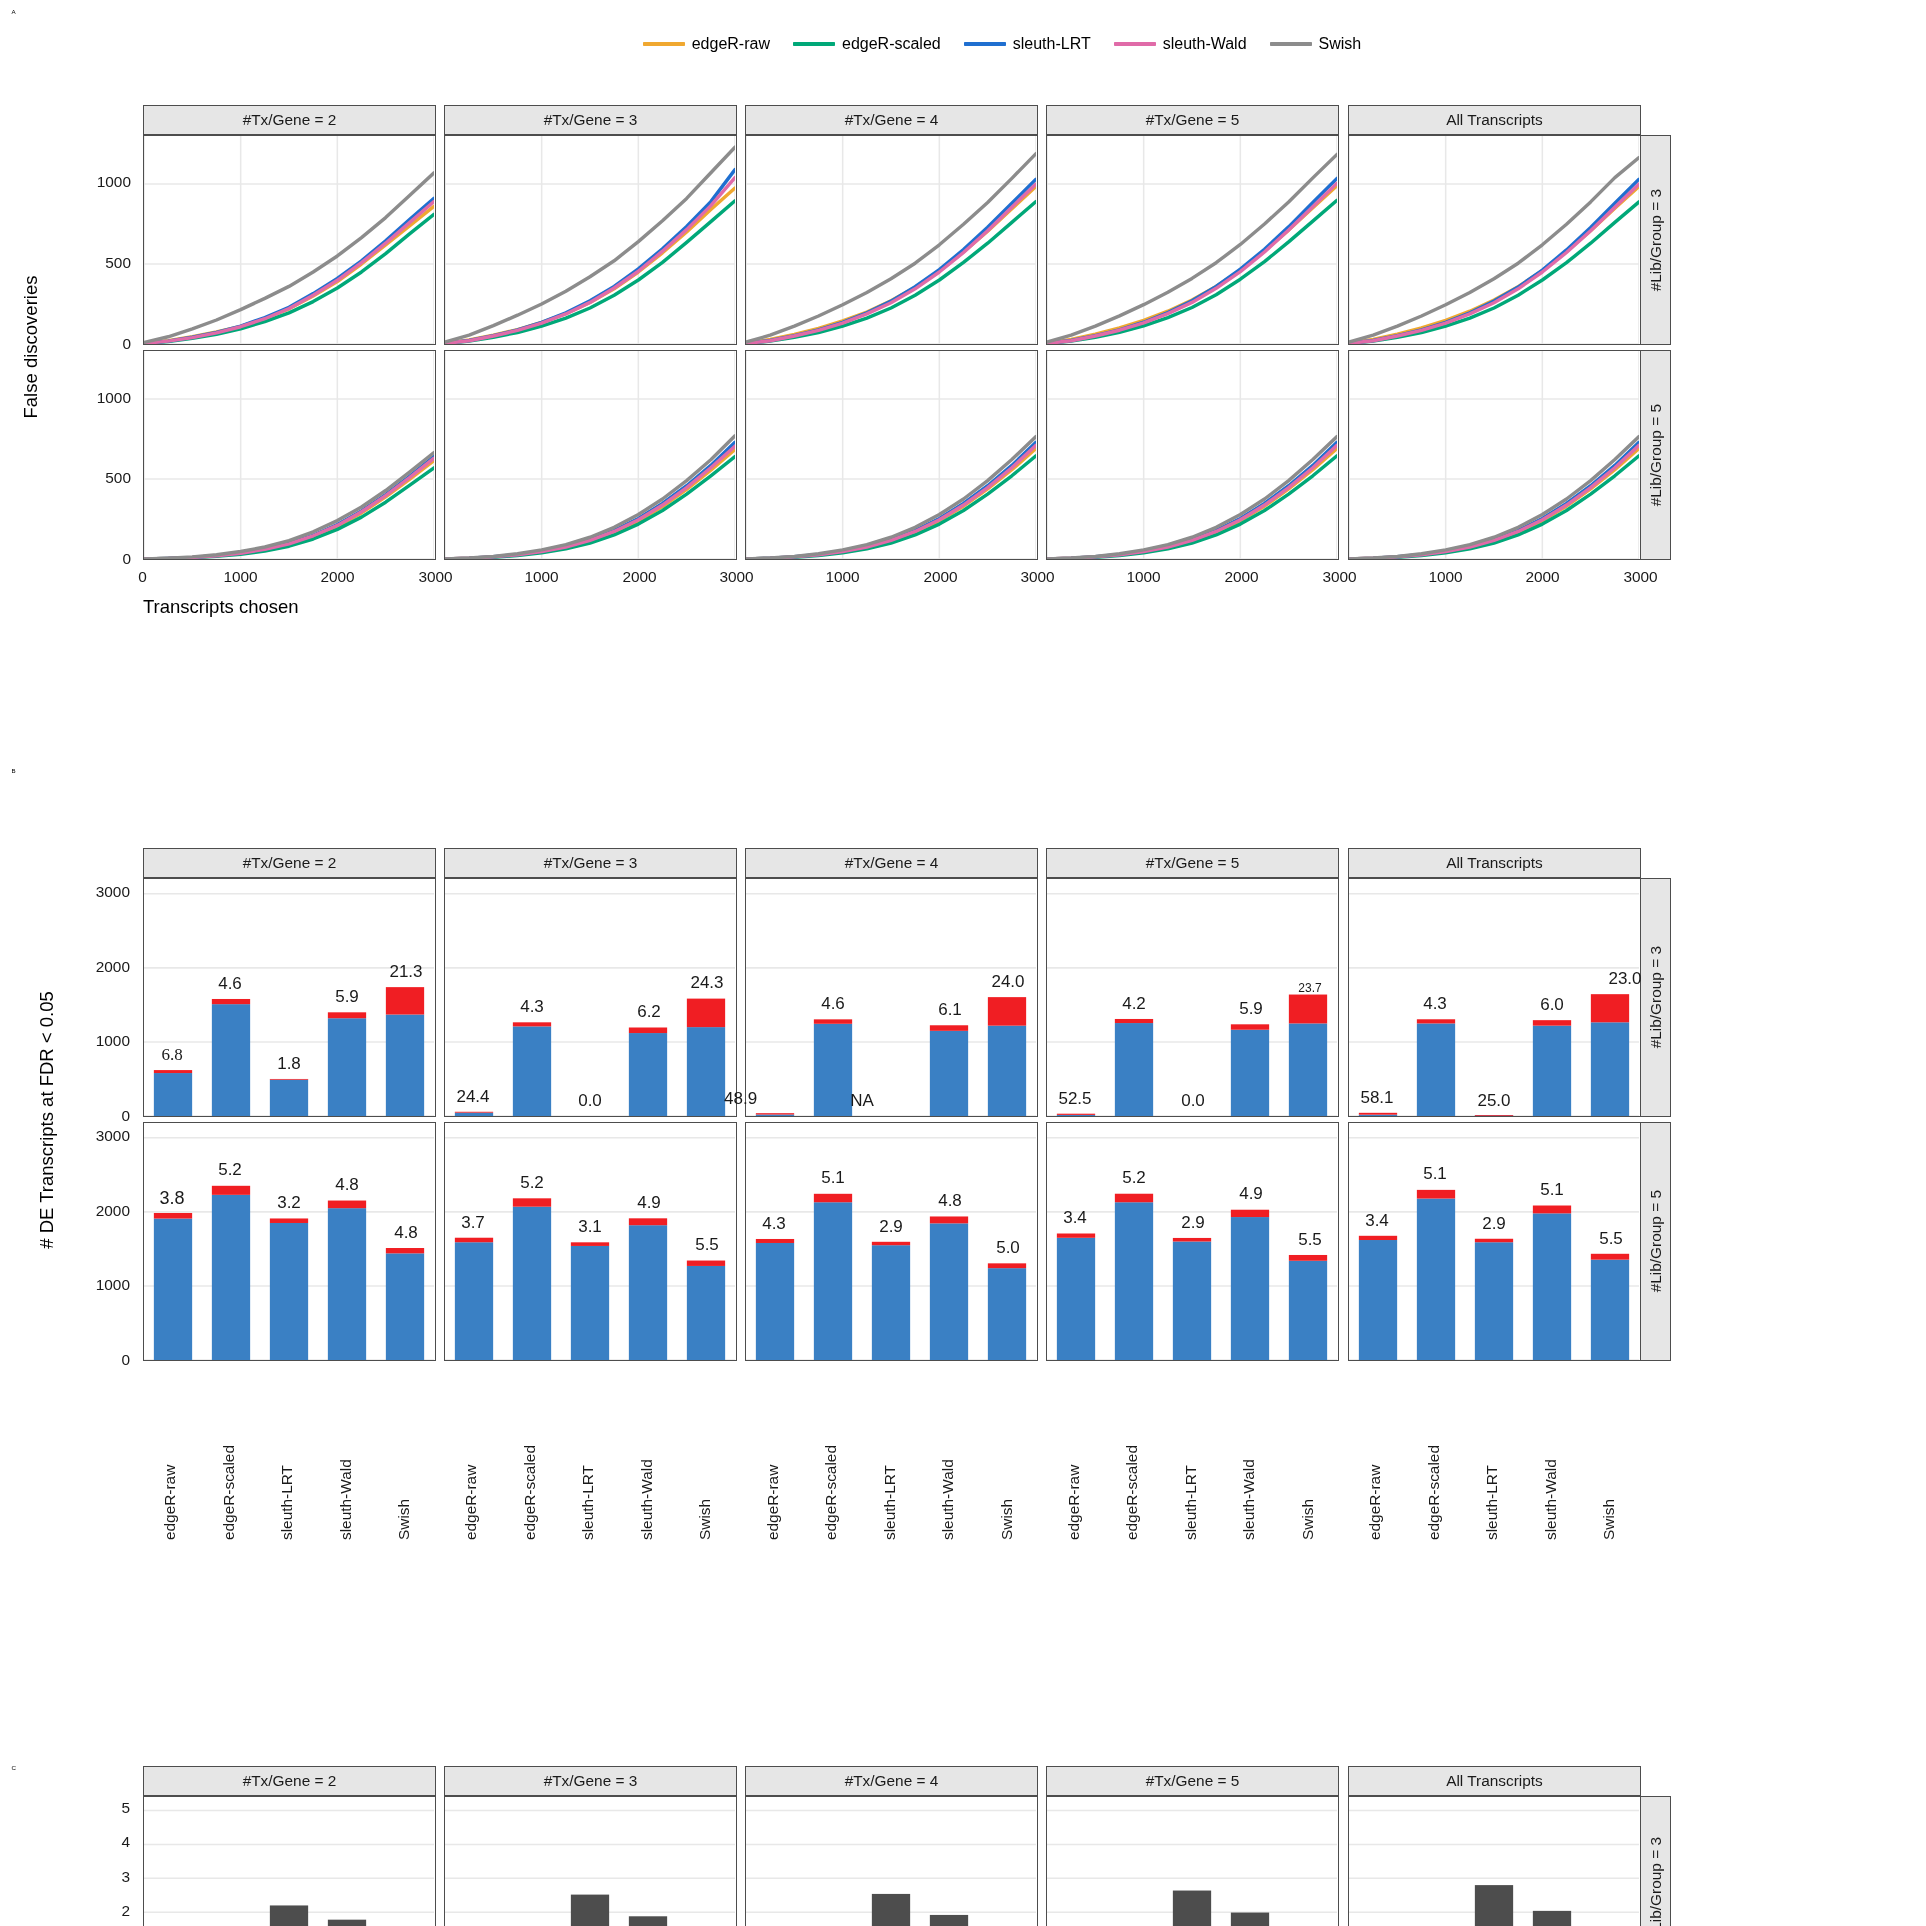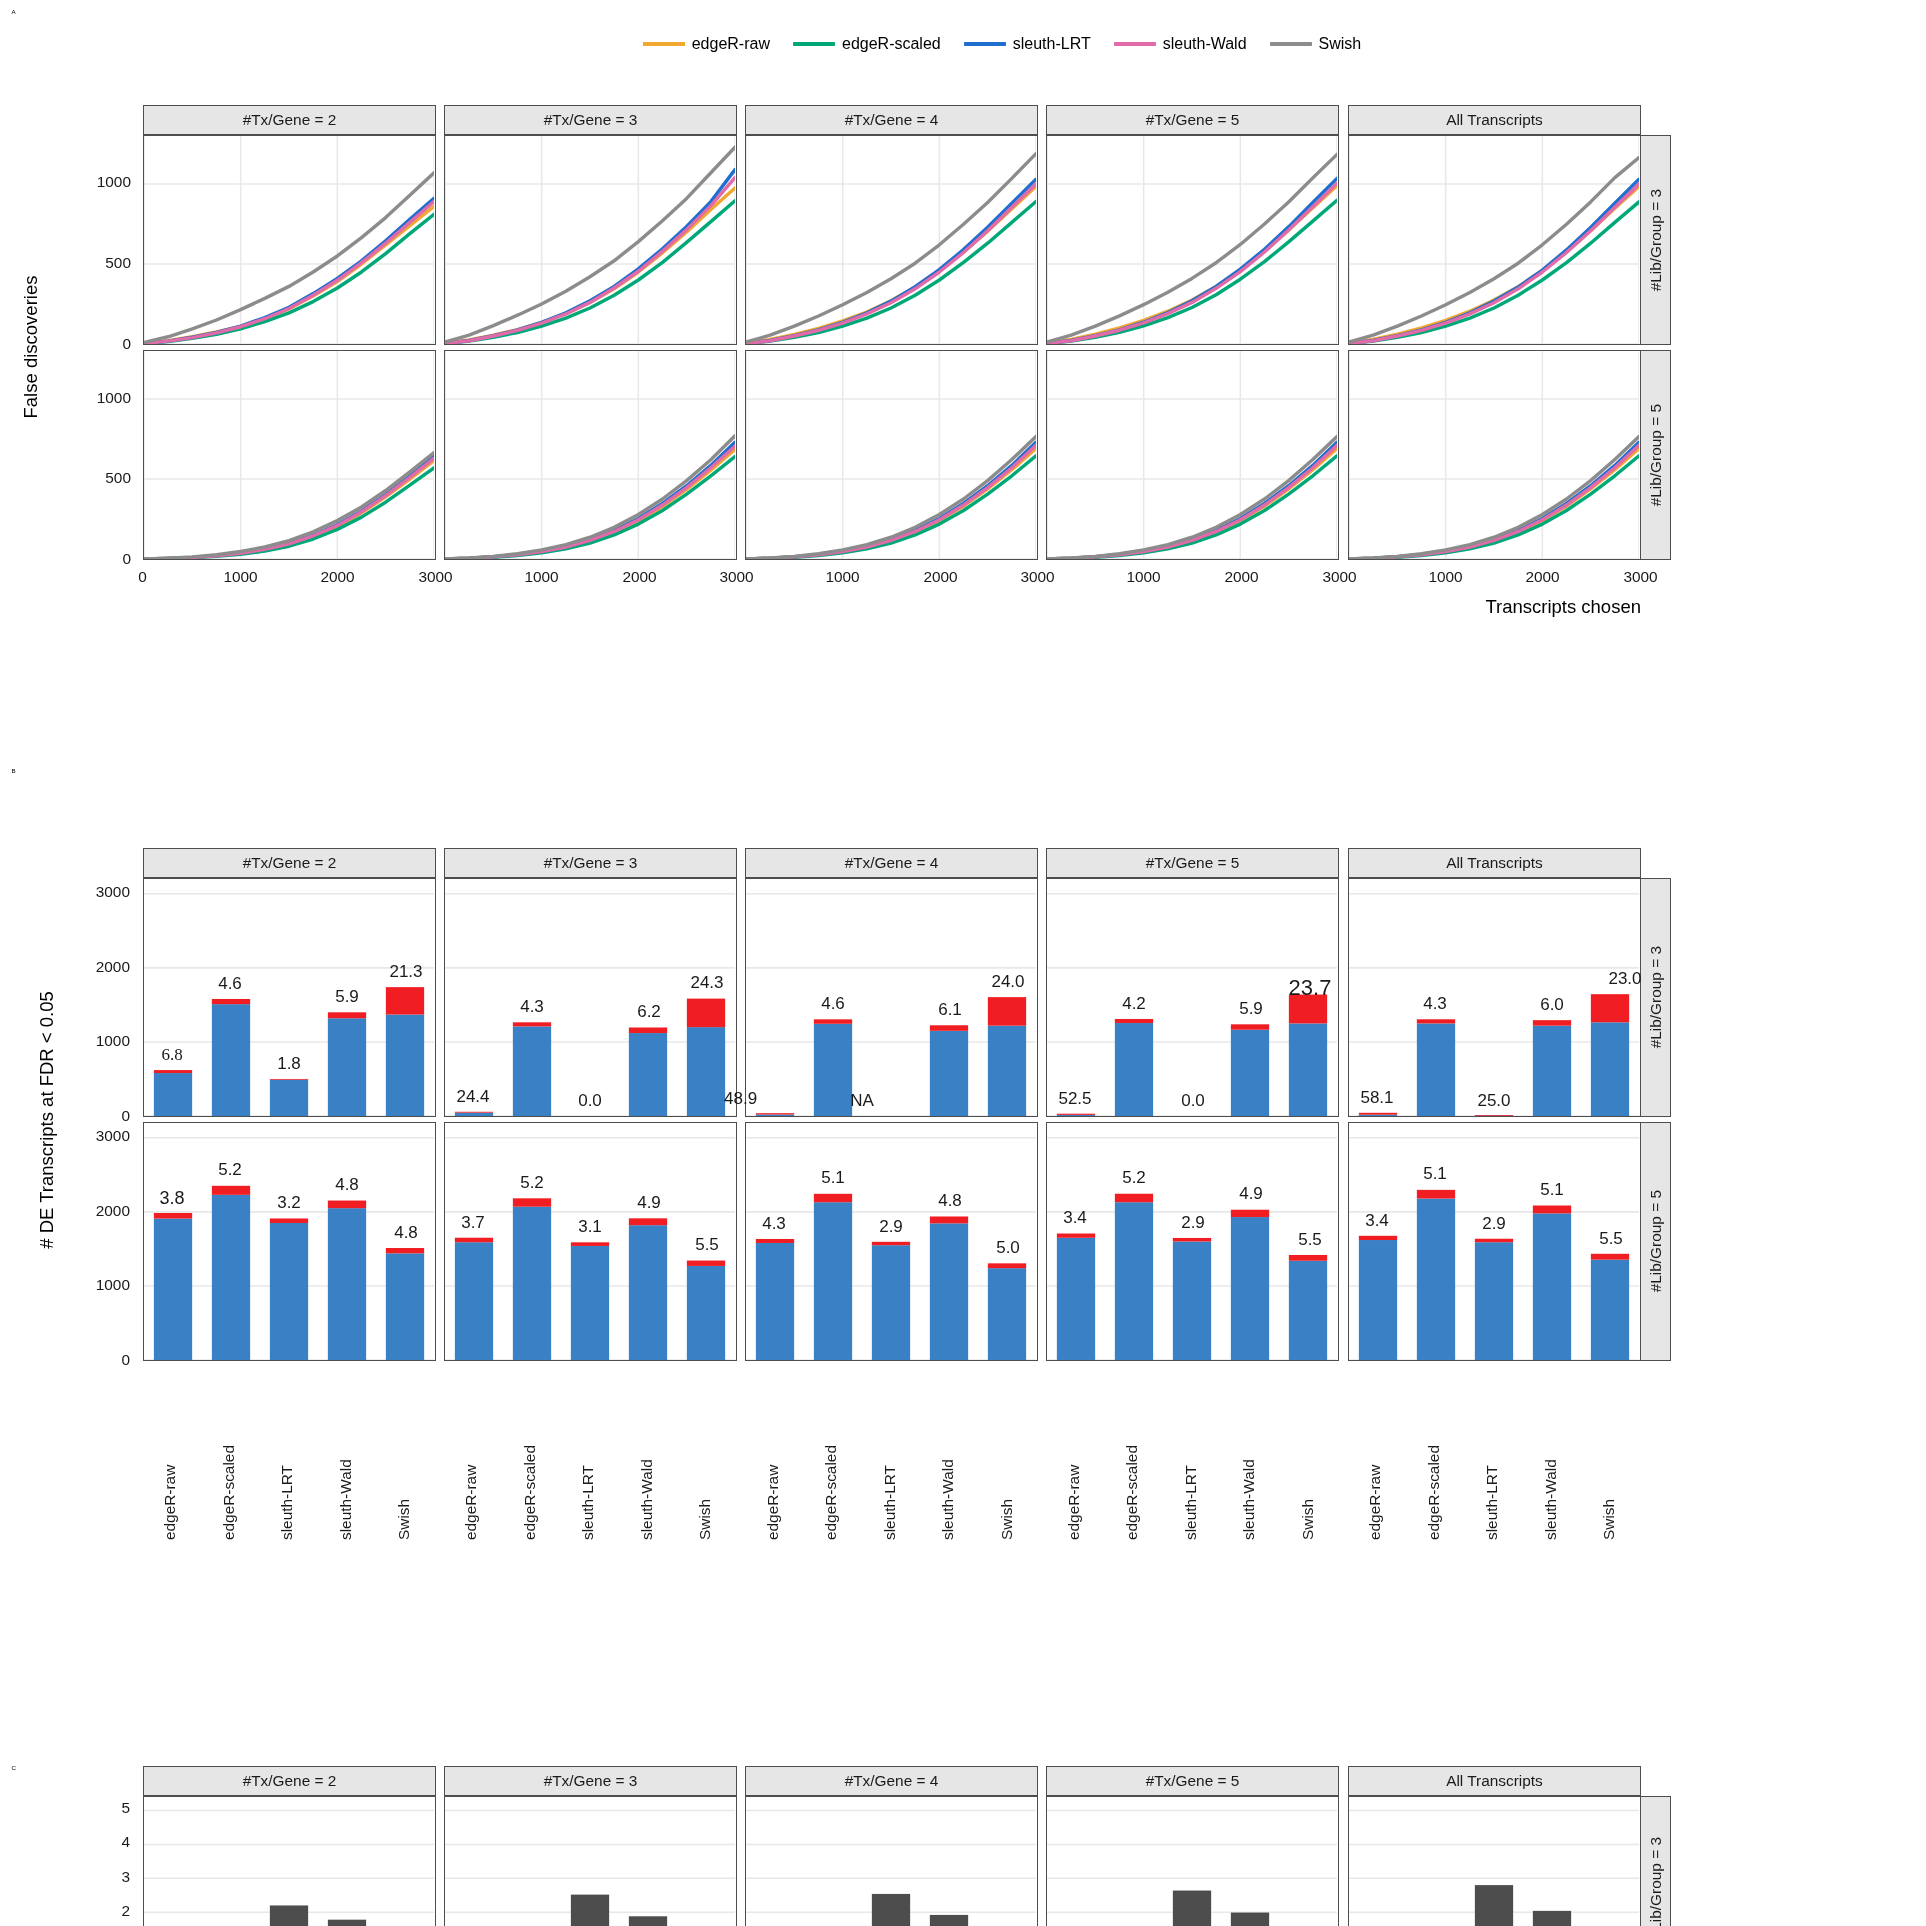--- a/index.html
+++ b/index.html
@@ -234,21 +234,21 @@
           <path d="M 0.0 544.6 L 63.3 542.9 L 126.7 539.5 L 190.0 533.7 L 253.3 525.7 L 316.7 514.0 L 380.0 497.2 L 443.3 474.6 L 506.7 444.4 L 570.0 406.7 L 633.3 361.4 L 696.7 311.1 L 760.0 255.7" fill="none" stroke="#F0A830" stroke-width="9" stroke-linejoin="round" stroke-linecap="round"></path>
           <path d="M 0.0 544.6 L 63.3 543.3 L 126.7 540.4 L 190.0 535.8 L 253.3 528.6 L 316.7 518.2 L 380.0 503.1 L 443.3 482.1 L 506.7 453.6 L 570.0 418.0 L 633.3 375.2 L 696.7 327.0 L 760.0 274.6" fill="none" stroke="#00A878" stroke-width="9" stroke-linejoin="round" stroke-linecap="round"></path>
           <path d="M 0.0 544.6 L 63.3 542.9 L 126.7 539.1 L 190.0 533.3 L 253.3 524.9 L 316.7 512.3 L 380.0 494.7 L 443.3 470.4 L 506.7 438.9 L 570.0 399.5 L 633.3 353.0 L 696.7 299.8 L 760.0 239.0" fill="none" stroke="#1F6FD0" stroke-width="9" stroke-linejoin="round" stroke-linecap="round"></path>
           <path d="M 0.0 544.6 L 63.3 542.9 L 126.7 539.5 L 190.0 533.7 L 253.3 525.7 L 316.7 513.6 L 380.0 496.4 L 443.3 472.9 L 506.7 442.3 L 570.0 403.7 L 633.3 358.0 L 696.7 306.0 L 760.0 247.3" fill="none" stroke="#E06BA8" stroke-width="9" stroke-linejoin="round" stroke-linecap="round"></path>
           <path d="M 0.0 544.6 L 63.3 542.5 L 126.7 538.3 L 190.0 531.2 L 253.3 521.1 L 316.7 507.3 L 380.0 488.0 L 443.3 462.0 L 506.7 428.5 L 570.0 387.8 L 633.3 339.6 L 696.7 284.2 L 760.0 224.3" fill="none" stroke="#8C8C8C" stroke-width="9" stroke-linejoin="round" stroke-linecap="round"></path>
         </svg>
       </div>
       <div class="tick" style="position:absolute;left:1403px;top:568px;width:85px;text-align:center;">1000</div>
       <div class="tick" style="position:absolute;left:1500px;top:568px;width:85px;text-align:center;">2000</div>
       <div class="tick" style="position:absolute;left:1598px;top:568px;width:85px;text-align:center;">3000</div>
-      <div class="axis-title" style="position:absolute;left:143px;top:596px;width:1498px;text-align:right;">Transcripts chosen</div>
+      <div class="axis-title" style="position:absolute;left:143px;top:596px;width:1498px;text-align:left;">Transcripts chosen</div>
     </div>
 
   <div style="position:absolute;left:11.6px;top:767px;">B</div>
 
 
   <div id="panelB" style="position:absolute;left:0;top:828px;width:1965px;height:917px;">
       <div class="axis-title" style="position:absolute;left:-146px;top:292px;width:385px;text-align:center;transform:translateY(-50%) rotate(-90deg);"># DE Transcripts at FDR &lt; 0.05</div>
       <div class="strip" style="position:absolute;left:143px;top:20px;width:293px;height:30px;">#Tx/Gene = 2</div>
       <div class="strip" style="position:absolute;left:444px;top:20px;width:293px;height:30px;">#Tx/Gene = 3</div>
       <div class="strip" style="position:absolute;left:745px;top:20px;width:293px;height:30px;">#Tx/Gene = 4</div>
@@ -342,21 +342,21 @@
           <rect x="481.84" y="394.28125" width="100.32000000000001" height="225.71875" fill="#3A80C4"></rect>
           <rect x="481.84" y="380.1375" width="100.32000000000001" height="14.143750000000011" fill="#F01E23"></rect>
           <rect x="633.84" y="377.8125" width="100.32000000000001" height="242.1875" fill="#3A80C4"></rect>
           <rect x="633.84" y="302.25" width="100.32000000000001" height="75.5625" fill="#F01E23"></rect>
         </svg>
       </div>
       <div class="tick" style="position:absolute;left:1025px;top:261px;width:100px;text-align:center;font-size:17px;">52.5</div>
       <div class="tick" style="position:absolute;left:1084px;top:166px;width:100px;text-align:center;font-size:17px;">4.2</div>
       <div class="tick" style="position:absolute;left:1143px;top:263px;width:100px;text-align:center;font-size:17px;">0.0</div>
       <div class="tick" style="position:absolute;left:1201px;top:171px;width:100px;text-align:center;font-size:17px;">5.9</div>
-      <div class="tick" style="position:absolute;left:1260px;top:147px;width:100px;text-align:center;font-size:22px;">23.7</div>
+      <div class="tick" style="position:absolute;left:1260px;top:153px;width:100px;text-align:center;font-size:12px;">23.7</div>
       <div class="cell" style="position:absolute;left:1348px;top:50px;width:293px;height:239px;">
         <svg width="290" height="237" viewBox="0 0 760 620" preserveAspectRatio="none" style="position: absolute; left: 0px; top: 0px;">
           <line x1="0" x2="760" y1="620" y2="620" stroke="#e8e8e8" stroke-width="4"></line>
           <line x1="0" x2="760" y1="426.25" y2="426.25" stroke="#e8e8e8" stroke-width="4"></line>
           <line x1="0" x2="760" y1="232.5" y2="232.5" stroke="#e8e8e8" stroke-width="4"></line>
           <line x1="0" x2="760" y1="38.75" y2="38.75" stroke="#e8e8e8" stroke-width="4"></line>
           <rect x="25.839999999999996" y="616.5125" width="100.32000000000001" height="3.4874999999999545" fill="#3A80C4"></rect>
           <rect x="25.839999999999996" y="611.66875" width="100.32000000000001" height="4.84375" fill="#F01E23"></rect>
           <rect x="177.84" y="377.8125" width="100.32000000000001" height="242.1875" fill="#3A80C4"></rect>
           <rect x="177.84" y="366.9625" width="100.32000000000001" height="10.850000000000023" fill="#F01E23"></rect>

